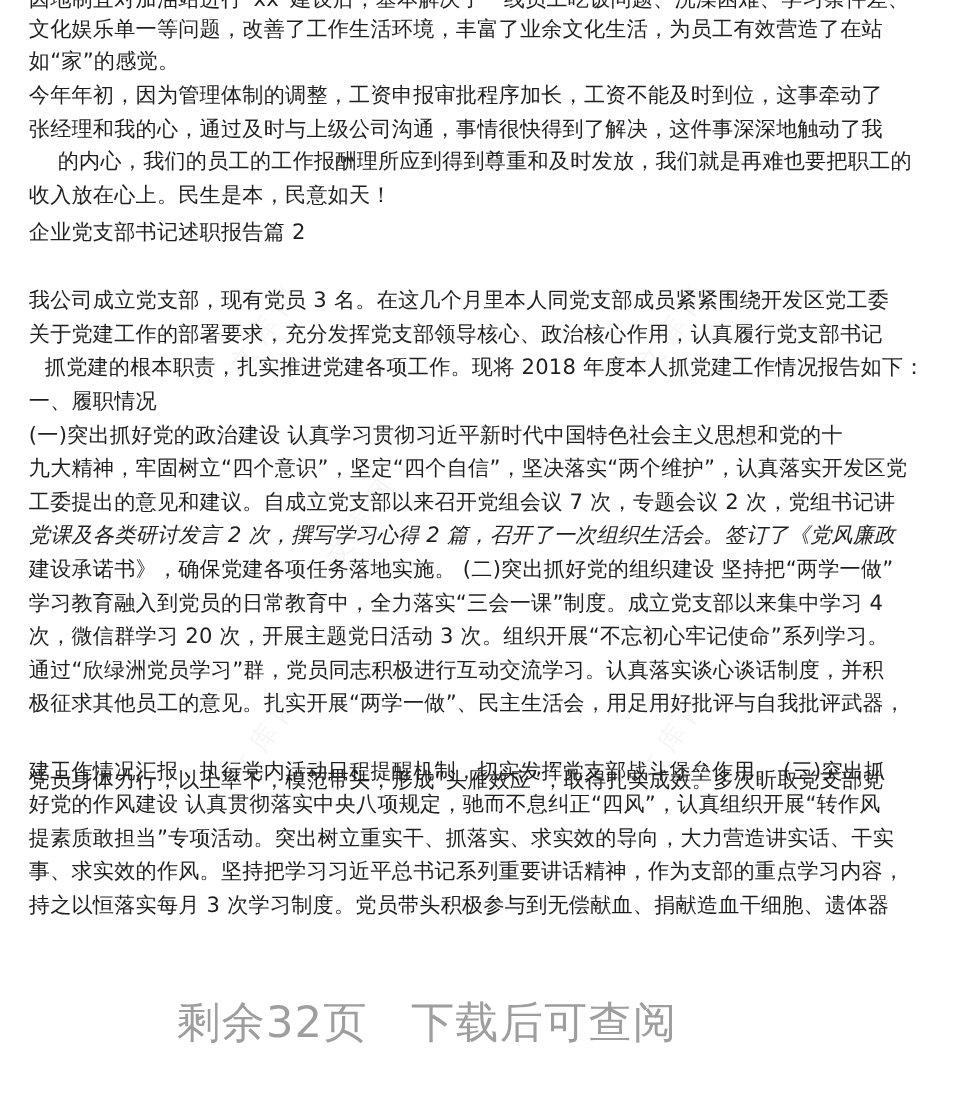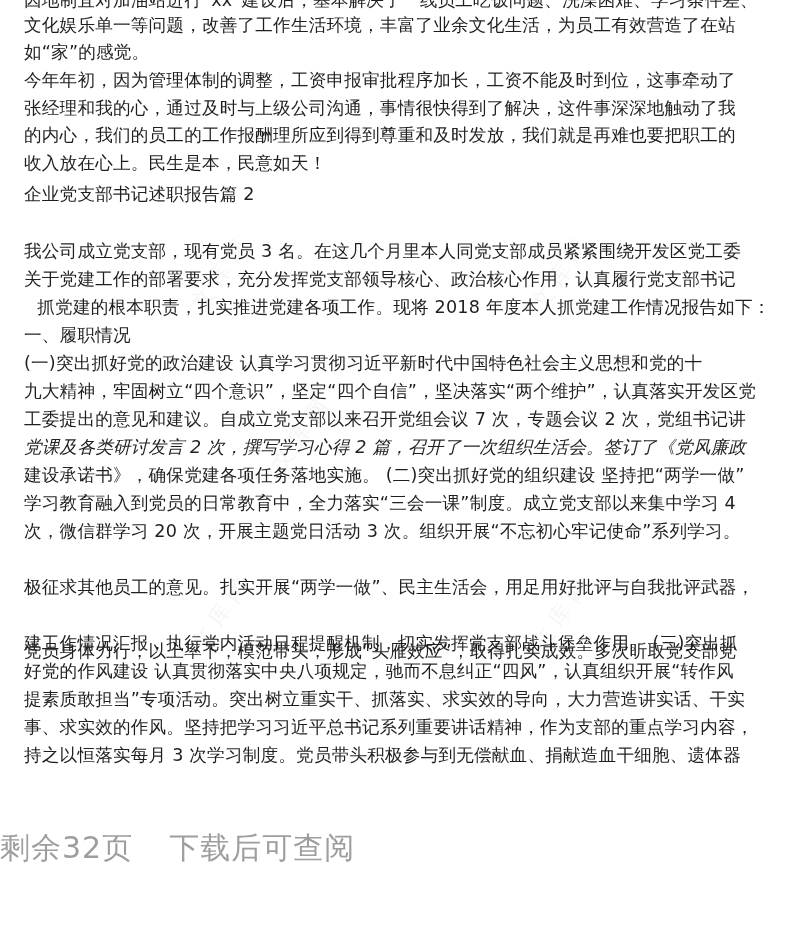--- a/index.html
+++ b/index.html
@@ -42,22 +42,22 @@
       font-size: 22px;
       transform: rotate(-55deg);
       white-space: nowrap;
       pointer-events: none;
     }
     .footer-cta {
       position: absolute;
       left: 0;
       top: 828px;
       width: 712px;
-      text-align: left;
-      font-size: 30px;
+      text-align: center;
+      font-size: 36px;
       color: #9e9e9e;
       letter-spacing: 1px;
     }
     .footer-cta span.gap {
       display: inline-block;
       width: 36px;
     }
   </style>
 </head>
 <body>
@@ -69,36 +69,37 @@
   <div class="watermark" style="left:260px; top:420px;">文 库 网</div>
   <div class="watermark" style="left:180px; top:600px;">文 库 网</div>
   <div class="watermark" style="left:520px; top:600px;">文 库 网</div>
 
   <div class="line cut">因地制宜对加油站进行“xx”建设后，基本解决了一线员工吃饭问题、洗澡困难、学习条件差、</div>
 
   <div class="line" style="top:11px;">文化娱乐单一等问题，改善了工作生活环境，丰富了业余文化生活，为员工有效营造了在站</div>
   <div class="line" style="top:38px;">如“家”的感觉。</div>
   <div class="line" style="top:66px;">今年年初，因为管理体制的调整，工资申报审批程序加长，工资不能及时到位，这事牵动了</div>
   <div class="line" style="top:94px;">张经理和我的心，通过及时与上级公司沟通，事情很快得到了解决，这件事深深地触动了我</div>
-  <div class="line" style="top:121px;">的内心，我们的员工的工作报酬理所应到得到尊重和及时发放，我们就是再难也要把职工的</div>
+  <div class="line" style="top:121px;text-align:center;">的内心，我们的员工的工作报酬理所应到得到尊重和及时发放，我们就是再难也要把职工的</div>
   <div class="line" style="top:149px;">收入放在心上。民生是本，民意如天！</div>
 
   <div class="line" style="top:180px;">企业党支部书记述职报告篇 2</div>
 
   <div class="line" style="top:237px;">我公司成立党支部，现有党员 3 名。在这几个月里本人同党支部成员紧紧围绕开发区党工委</div>
   <div class="line" style="top:265px;">关于党建工作的部署要求，充分发挥党支部领导核心、政治核心作用，认真履行党支部书记</div>
   <div class="line" style="top:293px;text-align:center;">抓党建的根本职责，扎实推进党建各项工作。现将 2018 年度本人抓党建工作情况报告如下：</div>
   <div class="line" style="top:321px;">一、履职情况</div>
   <div class="line" style="top:349px;"> (一)突出抓好党的政治建设  认真学习贯彻习近平新时代中国特色社会主义思想和党的十</div>
   <div class="line" style="top:377px;">九大精神，牢固树立“四个意识”，坚定“四个自信”，坚决落实“两个维护”，认真落实开发区党</div>
   <div class="line" style="top:405px;">工委提出的意见和建议。自成立党支部以来召开党组会议 7 次，专题会议 2 次，党组书记讲</div>
   <div class="line" style="top:433px;font-style:italic;">党课及各类研讨发言 2 次，撰写学习心得 2 篇，召开了一次组织生活会。签订了《党风廉政</div>
   <div class="line" style="top:461px;">建设承诺书》，确保党建各项任务落地实施。 (二)突出抓好党的组织建设  坚持把“两学一做”</div>
   <div class="line" style="top:489px;">学习教育融入到党员的日常教育中，全力落实“三会一课”制度。成立党支部以来集中学习 4</div>
   <div class="line" style="top:517px;">次，微信群学习 20 次，开展主题党日活动 3 次。组织开展“不忘初心牢记使命”系列学习。</div>
+  <div class="line" style="top:545px;">通过“欣绿洲党员学习”群，党员同志积极进行互动交流学习。认真落实谈心谈话制度，并积</div>
   <div class="line" style="top:573px;">极征求其他员工的意见。扎实开展“两学一做”、民主生活会，用足用好批评与自我批评武器，</div>
   <div class="line" style="top:601px;margin-top:36px;">党员身体力行，以上率下，模范带头，形成“头雁效应”，取得扎实成效。多次听取党支部党</div>
   <div class="line" style="top:629px;">建工作情况汇报，执行党内活动日程提醒机制，切实发挥党支部战斗堡垒作用。 (三)突出抓</div>
   <div class="line" style="top:657px;">好党的作风建设  认真贯彻落实中央八项规定，驰而不息纠正“四风”，认真组织开展“转作风</div>
   <div class="line" style="top:685px;">提素质敢担当”专项活动。突出树立重实干、抓落实、求实效的导向，大力营造讲实话、干实</div>
   <div class="line" style="top:713px;">事、求实效的作风。坚持把学习习近平总书记系列重要讲话精神，作为支部的重点学习内容，</div>
   <div class="line" style="top:741px;">持之以恒落实每月 3 次学习制度。党员带头积极参与到无偿献血、捐献造血干细胞、遗体器</div>
 
   <div class="footer-cta">
     <span>剩余32页</span><span class="gap"></span><span>下载后可查阅</span>

